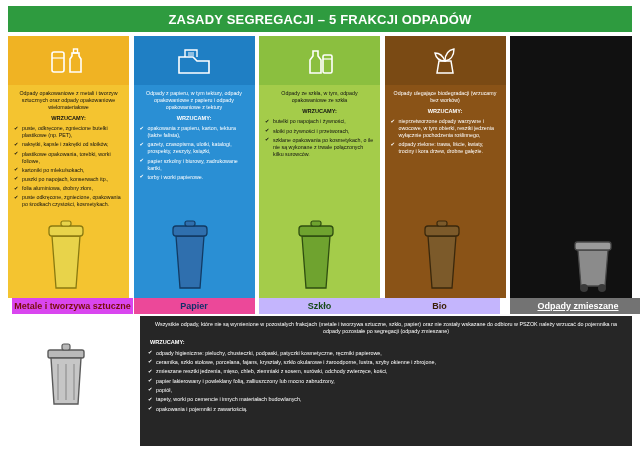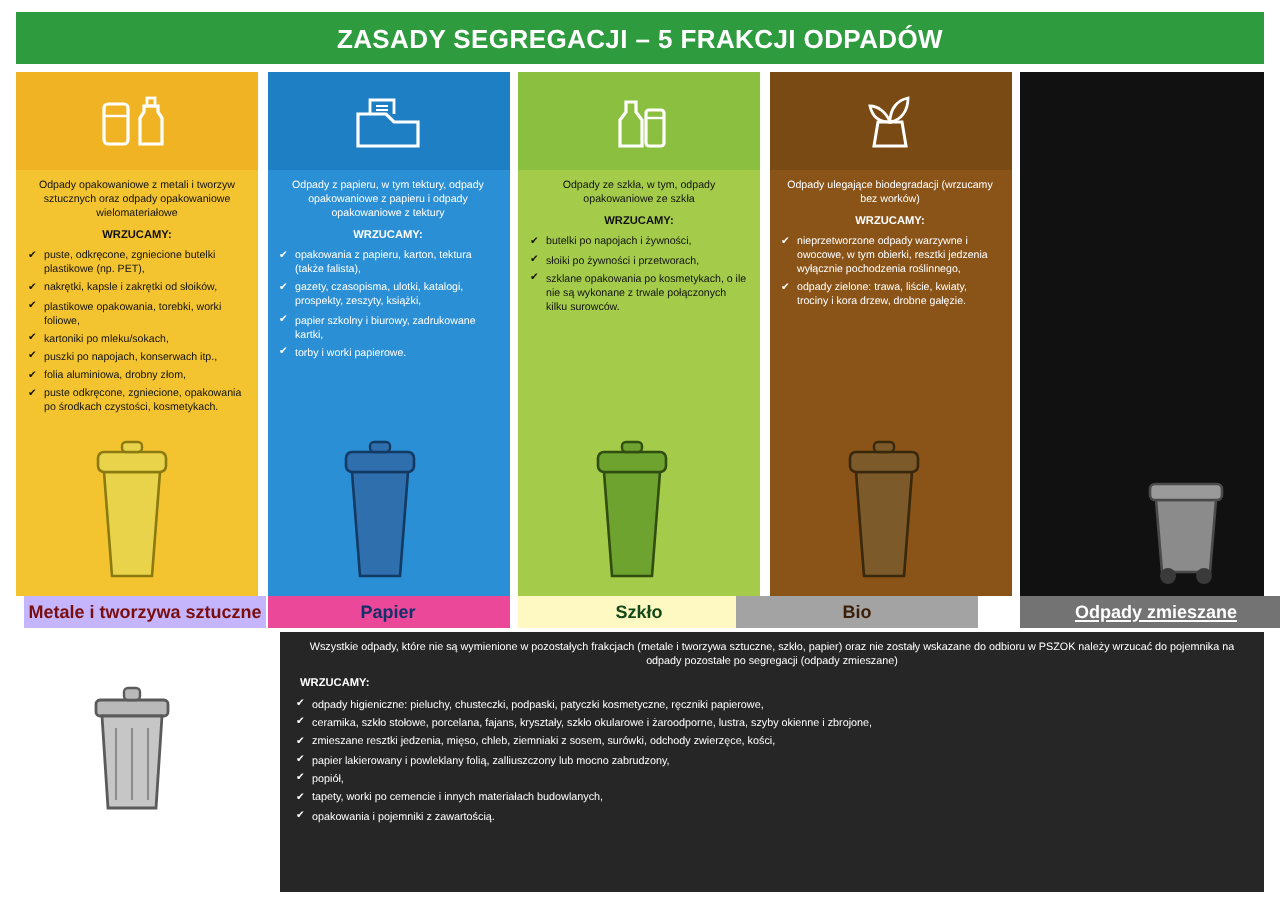--- a/index.html
+++ b/index.html
@@ -62,24 +62,24 @@
   .c5 .col-head{background:#111111;}
   .c5 .col-body{background:#111111;}
 
   .labels{position:absolute;left:8px;top:298px;width:624px;height:16px;}
   .lab{
     position:absolute;top:0;width:121px;height:16px;
     display:flex;align-items:center;justify-content:center;
     font-size:9px;font-weight:bold;color:#ffffff;
     text-align:center;line-height:1;
   }
-  .lab.l1{left:4px;background:#c4b5fd;color:#7a0d0d;}
+  .lab.l1{left:4px;background:#d946ef;color:#7a0d0d;}
   .lab.l2{left:125.5px;background:#ec4899;color:#14306b;}
-  .lab.l3{left:251px;background:#fef9c3;color:#15491a;}
-  .lab.l4{left:360px;background:#a3a3a3;color:#3a1f06;}
+  .lab.l3{left:251px;background:#c4b5fd;color:#15491a;}
+  .lab.l4{left:371px;background:#c4b5fd;color:#3a1f06;}
   .lab.l5{left:502px;width:136px;background:#737373;color:#ffffff;text-decoration:underline;}
 
   .mixed{
     position:absolute;left:140px;top:316px;width:492px;height:130px;
     background:#262626;color:#ffffff;
     padding:5px 8px;box-sizing:border-box;
     font-size:5.4px;line-height:1.32;
   }
   .mixed .intro{text-align:center;margin-bottom:4px;}
   .mixed .wrz{text-align:left;margin-left:2px;}

